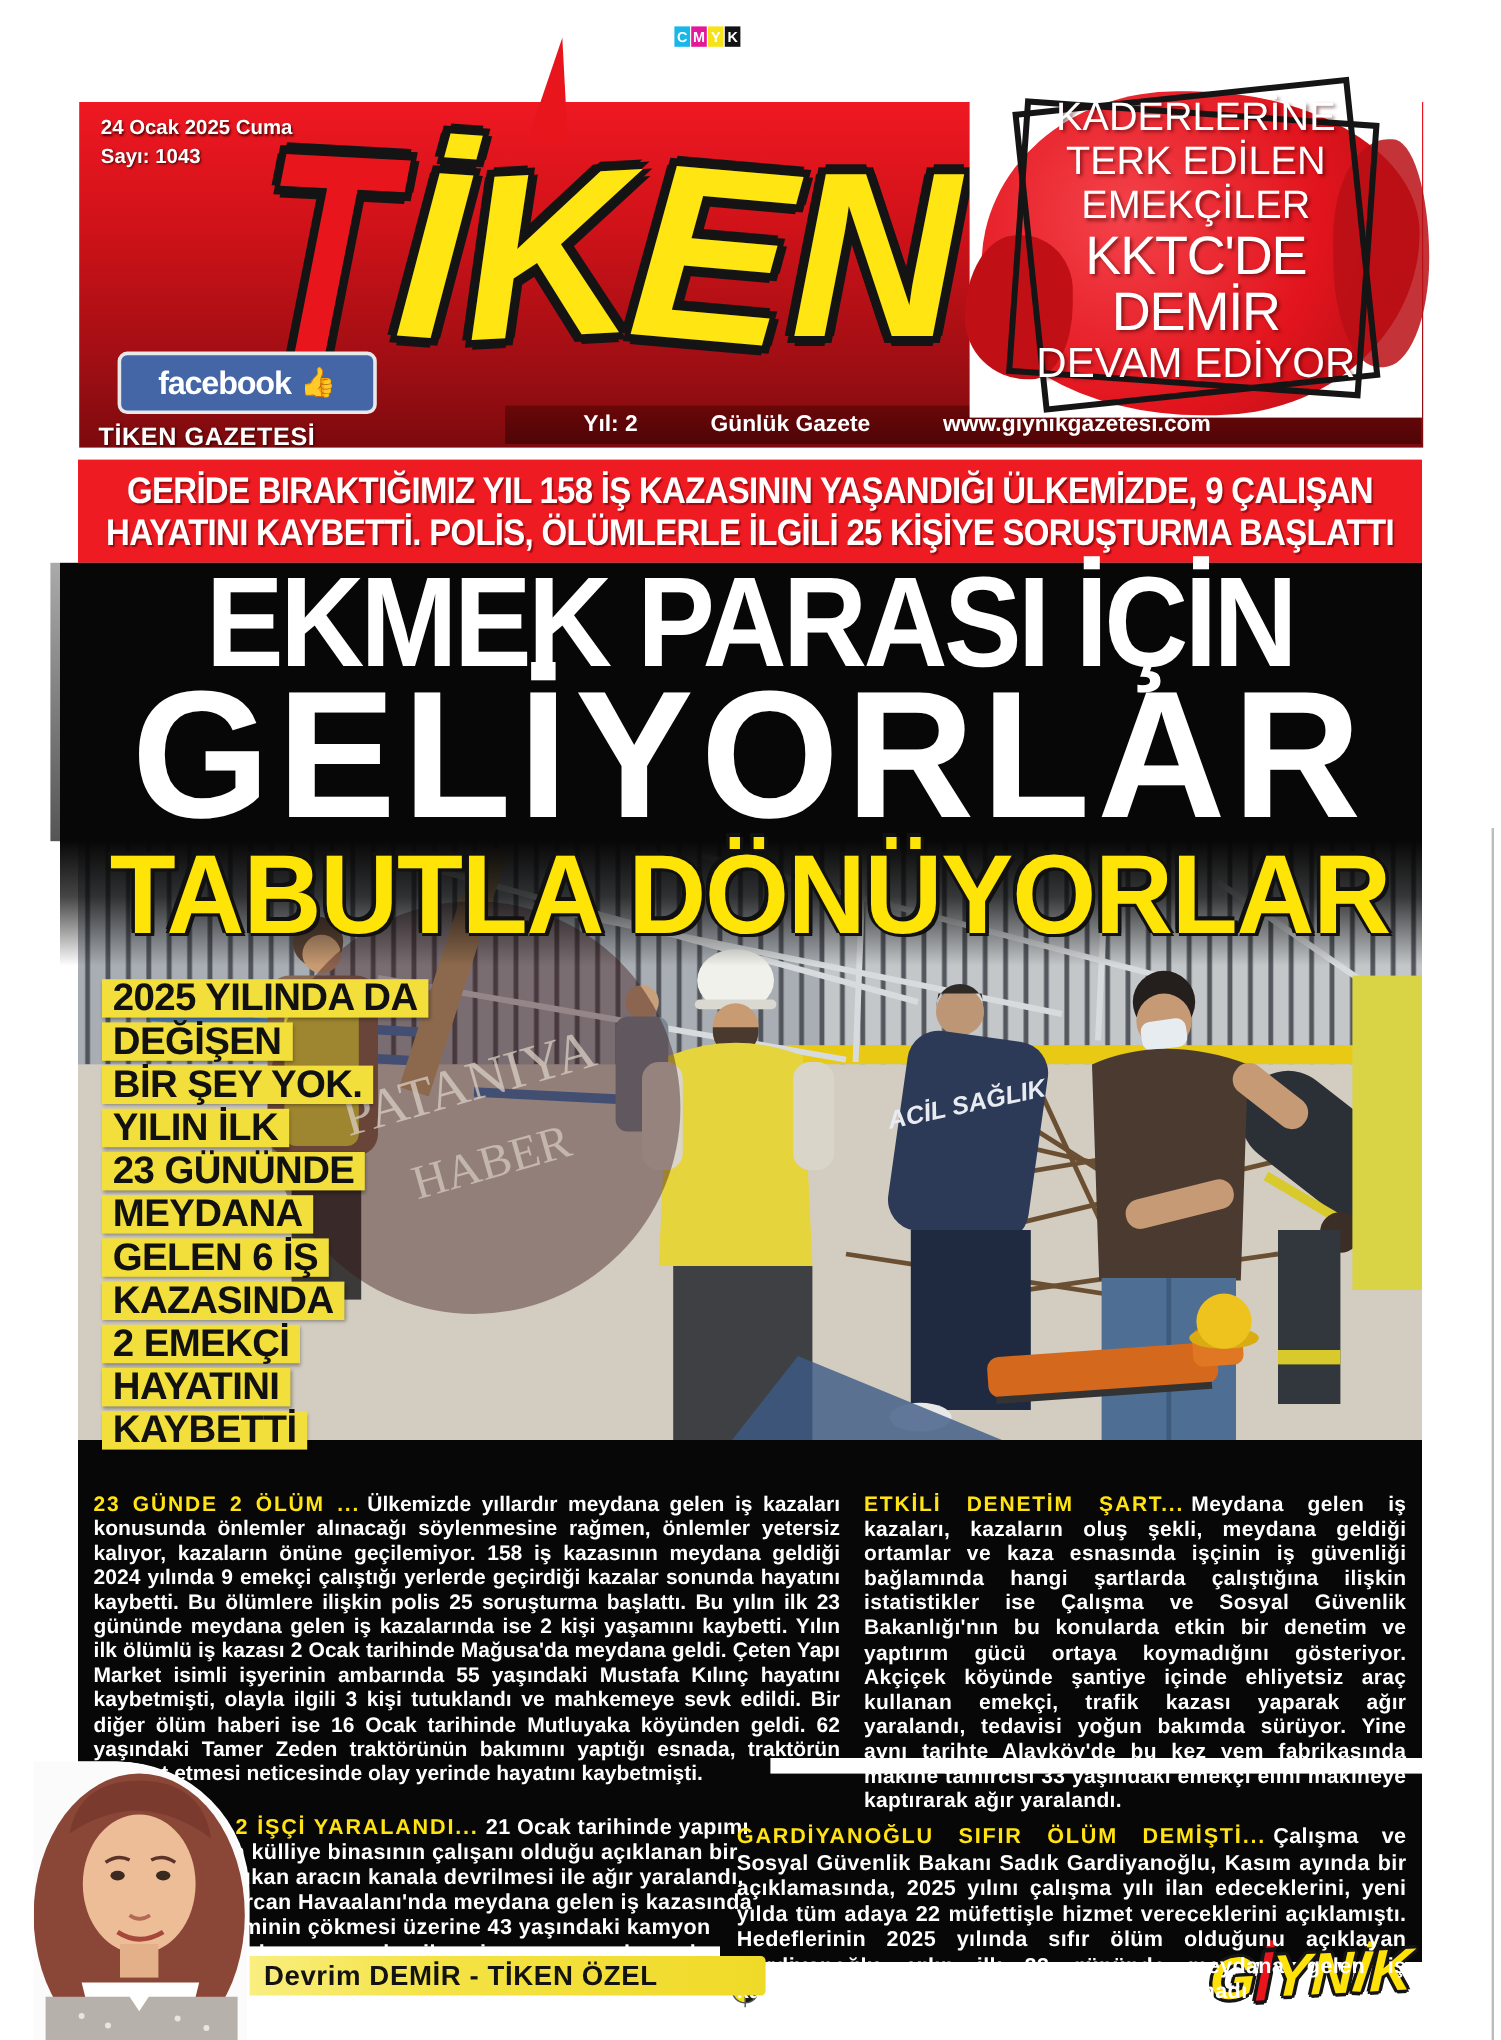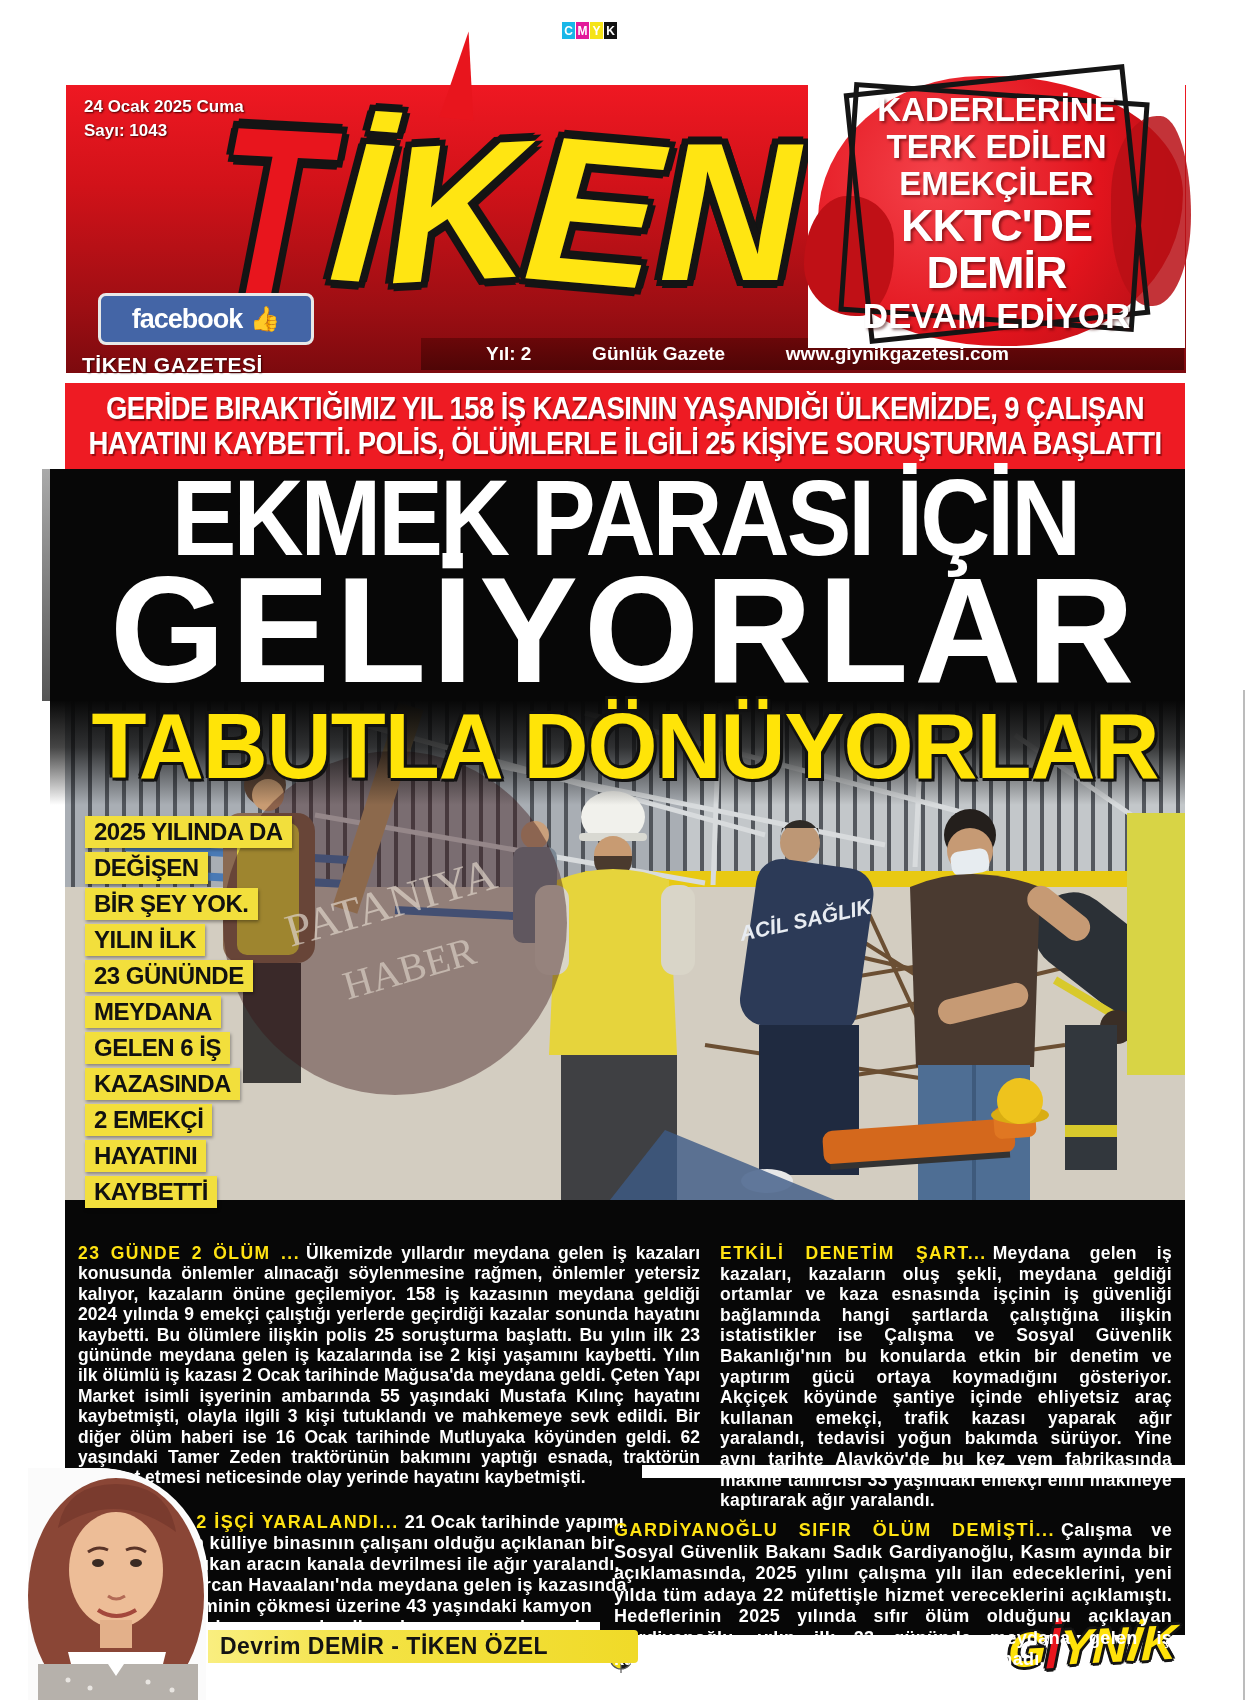--- a/index.html
+++ b/index.html
@@ -53,21 +53,21 @@
   .splash { position:absolute; inset:6px 2px 2px 10px; border-radius:46% 54% 48% 52% / 55% 45% 58% 42%;
             background:radial-gradient(circle at 32% 38%, #f4424a, #e2141d 55%, #ad0e14 95%); }
   .splash::before { content:""; position:absolute; left:-14px; top:120px; width:90px; height:120px;
             background:#c01016; border-radius:50% 50% 40% 60%/60% 40% 55% 45%; }
   .splash::after { content:""; position:absolute; right:-8px; top:40px; width:80px; height:190px;
             background:#b80f15; border-radius:60% 40% 50% 50%/45% 55% 50% 50%; opacity:.85; }
   .frame1, .frame2 { position:absolute; border:5px solid #151515; }
   .frame1 { left:48px; top:8px; width:282px; height:252px; transform:rotate(-6deg); }
   .frame2 { left:38px; top:22px; width:296px; height:230px; transform:rotate(4deg); }
   .sidebox-text { position:absolute; inset:0; display:flex; flex-direction:column; align-items:center;
-                  justify-content:center; color:#fff; font-weight:700; text-align:center;
+                  justify-content:flex-start; color:#fff; font-weight:400; text-align:center;
                   text-shadow:2px 2px 3px rgba(60,0,0,.55); padding-top:8px; }
   .sb-s { font-size:33px; line-height:37px; letter-spacing:0; }
   .sb-l { font-size:45px; line-height:47px; letter-spacing:-1px; }
   .sb-m { font-size:35px; line-height:40px; }
 
   
   .banner { position:absolute; left:65px; top:383px; width:1120px; height:86px; background:#ee1b23;
             display:flex; flex-direction:column; align-items:center; justify-content:center; }
   .banner div { color:#fff; font-weight:900; font-size:27.5px; line-height:35px; white-space:nowrap;
             letter-spacing:-0.6px; text-shadow:1.5px 1.5px 1px rgba(90,0,0,.6); transform:scaleY(1.12); }
@@ -88,21 +88,21 @@
          font-weight:900; font-size:90px; line-height:92px; letter-spacing:-1px; white-space:nowrap;
          transform:scaleY(1.04); z-index:6;
          text-shadow:3px 0 #111,-3px 0 #111,0 3px #111,0 -3px #111,3px 3px #111,-3px -3px #111; }
 
   
   .photo { position:absolute; left:65px; top:695px; width:1120px; height:505px; overflow:hidden; }
 
   
   .captions { position:absolute; left:85px; top:816px; display:flex; flex-direction:column;
               align-items:flex-start; gap:4px; z-index:7; }
-  .cap { background:#f2df3c; color:#111; font-weight:900; font-size:24px; line-height:29px;
+  .cap { background:#f2df3c; color:#111; font-weight:900; font-size:32px; line-height:29px;
          padding:1px 9px 2px 9px; letter-spacing:-0.5px; box-shadow:1px 2px 3px rgba(0,0,0,.35); }
 
   
   .blk { position:absolute; background:#070707; }
   .blk-top    { left:65px;  top:1200px; width:1120px; height:265px; }
   .blk-left   { left:65px;  top:1465px; width:577px;  height:157px; }
   .blk-right  { left:600px; top:1478px; width:585px;  height:157px; }
 
   .art { position:absolute; color:#fff; font-weight:bold; z-index:3;margin-top:32px; }
   .art .lead { color:#ffe312; font-weight:900; letter-spacing:1.5px; margin-right:6px; }

